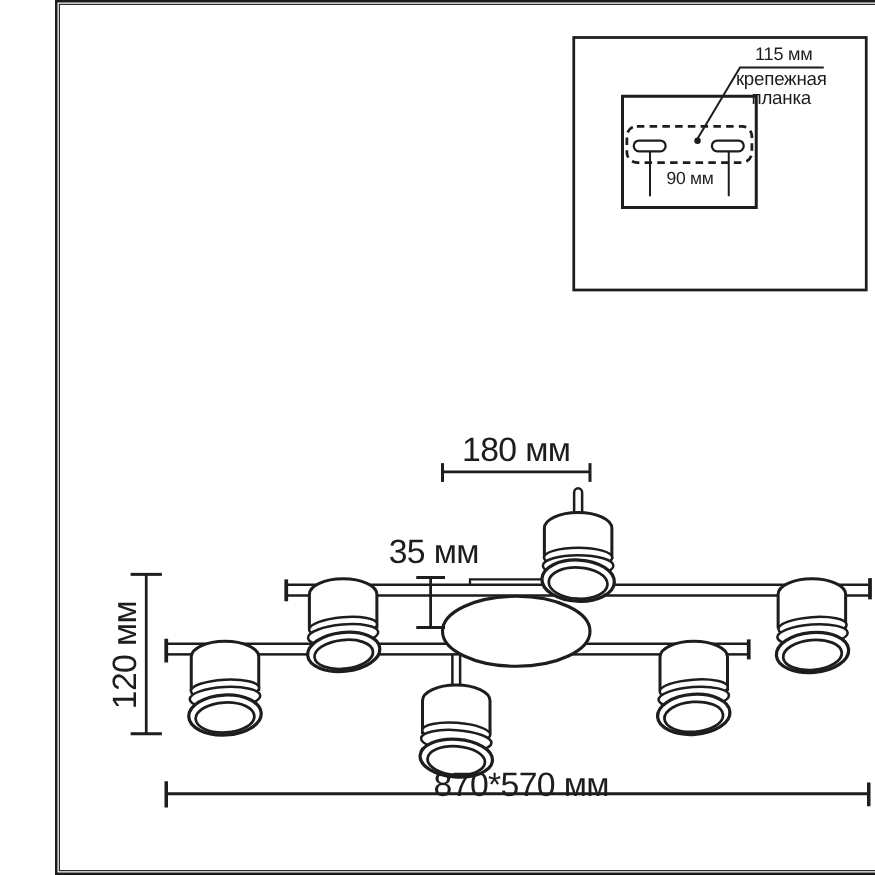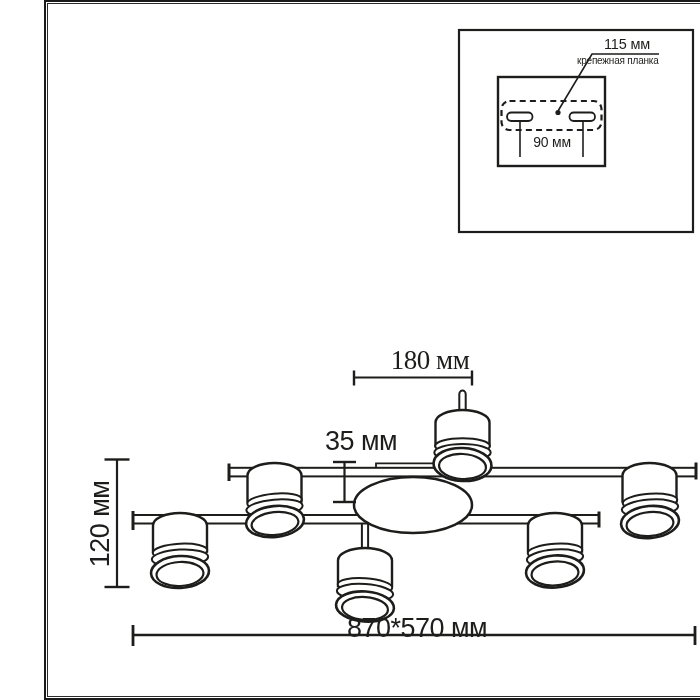--- a/index.html
+++ b/index.html
@@ -14,22 +14,22 @@
     position:absolute;white-space:nowrap;color:#1d1d1b;
     transform:translate(-50%,0);letter-spacing:-0.5px;line-height:1.1;
   }
   .lbl-big{font-size:27px;}
   .lbl-dim120{
     font-size:27px;transform:translate(-50%,-50%) rotate(-90deg);
     transform-origin:center center;
   }
   .lbl-inset-115{font-size:14.5px;letter-spacing:-0.2px;}
   .lbl-inset-plate{
-    font-size:10px;letter-spacing:-0.2px;white-space:normal;width:96px;
-    text-align:left;line-height:1.02;
+    font-size:15px;letter-spacing:-0.2px;white-space:normal;width:96px;
+    text-align:center;line-height:1.02;
   }
   .lbl-inset-90{font-size:14px;letter-spacing:-0.2px;}
 </style>
 </head>
 <body>
 
 <div class="canvas">
 
   <svg class="drawing-svg" width="700" height="700" viewBox="0 0 700 700" fill="none" stroke="#1d1d1b" stroke-linecap="butt">
 
@@ -126,20 +126,20 @@
       <line x1="89" y1="635" x2="651" y2="635" stroke-width="2.4"></line>
       <line x1="89" y1="625" x2="89" y2="646" stroke-width="2.8"></line>
       <line x1="651" y1="626" x2="651" y2="645" stroke-width="2.8"></line>
     </g>
   </svg>
 
   <span class="lbl lbl-inset-115" style="left:583px;top:37px;">115 мм</span>
   <span class="lbl lbl-inset-plate" style="left:581px;top:56px;">крепежная планка</span>
   <span class="lbl lbl-inset-90" style="left:508px;top:135px;">90 мм</span>
 
-  <span class="lbl lbl-big" style="left:386px;top:346px;font-family:Liberation Serif, serif;">180 мм</span>
-  <span class="lbl lbl-big" style="left:317px;top:427px;">35 мм</span>
+  <span class="lbl lbl-big" style="left:369px;top:346px;">180 мм</span>
+  <span class="lbl lbl-big" style="left:303px;top:427px;">35 мм</span>
   <span class="lbl lbl-dim120" style="left:57px;top:524px;position:absolute;">120 мм</span>
   <span class="lbl lbl-big" style="left:373px;top:614px;">870*570 мм</span>
 
   <div class="frame-outer"></div>
   <div class="frame-inner"></div>
 </div>
 
 </body></html>

